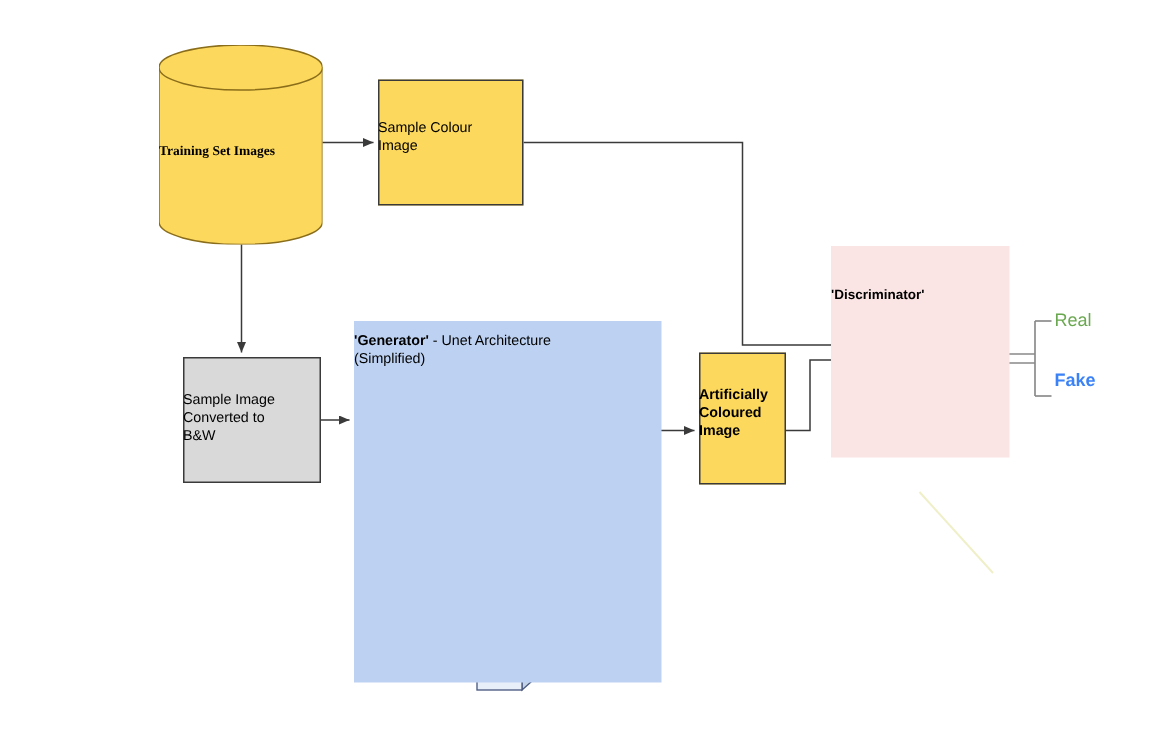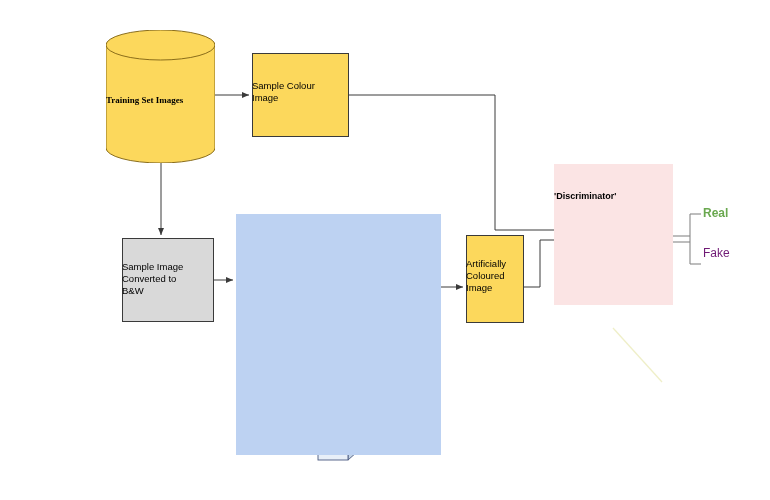--- a/index.html
+++ b/index.html
@@ -52,21 +52,21 @@
     box-sizing: border-box;
     border: 1px solid #3a3a3a;
   }
   .box.yellow { background: #fcd85c; }
   .box.gray   { background: #d9d9d9; }
   #sample-colour-box { left: 252px; top: 53px; width: 97px; height: 84px; }
   #sample-colour-label { left: 252px; top: 80px; width: 97px; font-size: 9.5px; }
   #bw-box { left: 122px; top: 238px; width: 92px; height: 84px; }
   #bw-label { left: 122px; top: 261px; width: 70px; font-size: 9.5px; }
   #artificial-box { left: 466px; top: 235px; width: 58px; height: 88px; }
-  #artificial-label { left: 466px; top: 258px; width: 41px; font-size: 9.5px; }
+  #artificial-label { left: 466px; top: 258px; width: 41px; font-size: 9.5px; font-weight: bold; }
   
   .panel { position: absolute; }
   #generator-panel {
     left: 236px; top: 214px; width: 205px; height: 241px;
     background: #bdd2f2;
   }
   #generator-title {
     left: 236px; top: 222px; width: 205px; font-size: 9.5px;
   }
   #discriminator-panel {
@@ -74,22 +74,22 @@
     background: #fbe4e4;
   }
   #discriminator-title {
     left: 554px; top: 171px; width: 96px; font-size: 9px; font-weight: bold; margin-top: 20px;
   }
   
   .verdict {
     position: absolute;
     font-size: 12px;
   }
-  #real-label { left: 703px; top: 206px; color: #6aa84f; font-weight: bold; }
-  #fake-label { left: 703px; top: 246px; color: #701a75; }
+  #real-label { left: 703px; top: 206px; color: #6aa84f; }
+  #fake-label { left: 703px; top: 246px; color: #3b82f6; font-weight: bold; }
 </style>
 </head>
 <body>
 
 <div id="canvas">
 
   <svg id="svg-layer" viewBox="0 0 770 500" xmlns="http://www.w3.org/2000/svg">
     <defs>
       <marker id="arrow-dark" markerWidth="8" markerHeight="8" refX="7" refY="3" orient="auto" markerUnits="strokeWidth">
         <path d="M0,0 L7,3 L0,6 z" fill="#3a3a3a"></path>
@@ -243,19 +243,20 @@
   <div class="box gray" id="bw-box"></div>
   <div class="node-label" id="bw-label">Sample Image
 Converted to
 B&amp;W</div>
 
   <div class="box yellow" id="artificial-box"></div>
   <div class="node-label" id="artificial-label">Artificially
 Coloured
 Image</div>
 
+  <div class="node-label" id="generator-title"><span style="font-weight:bold">'Generator'</span><span> - Unet Architecture</span><br><span>(Simplified)</span></div>
 
   <div class="node-label" id="discriminator-title">'Discriminator'</div>
 
   <div class="verdict" id="real-label">Real</div>
   <div class="verdict" id="fake-label">Fake</div>
 
 </div>
 
 </body></html>

